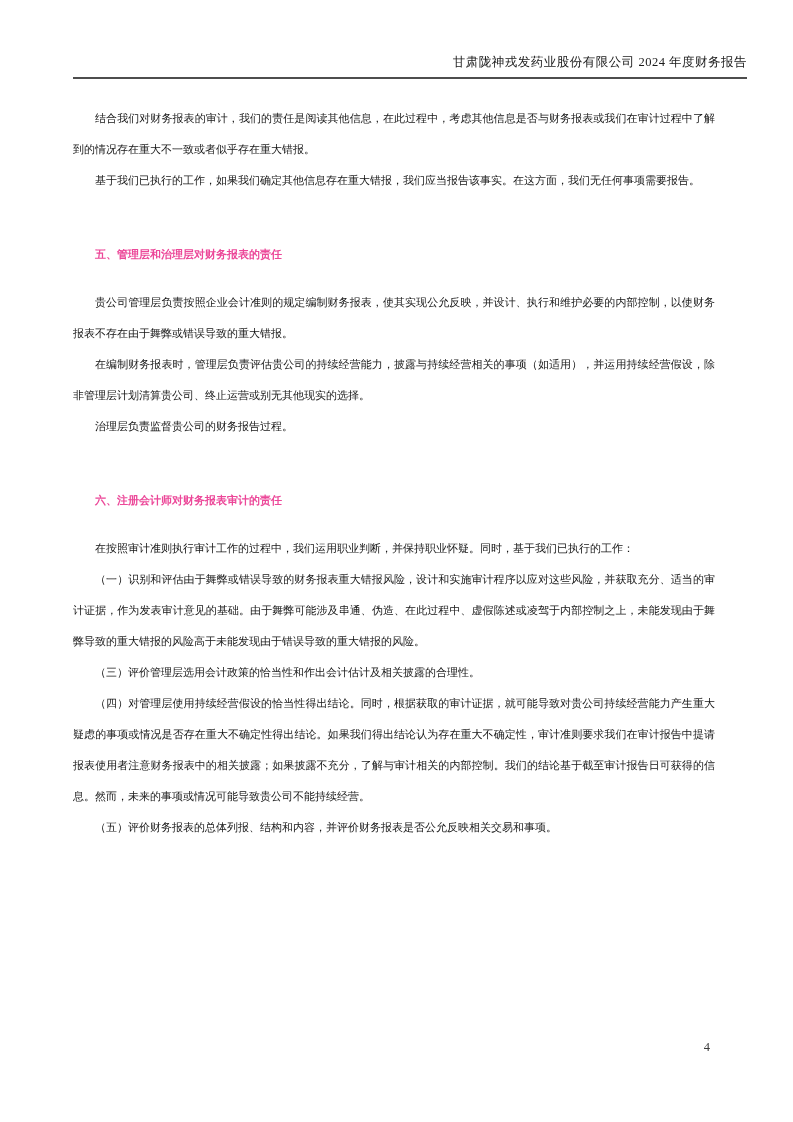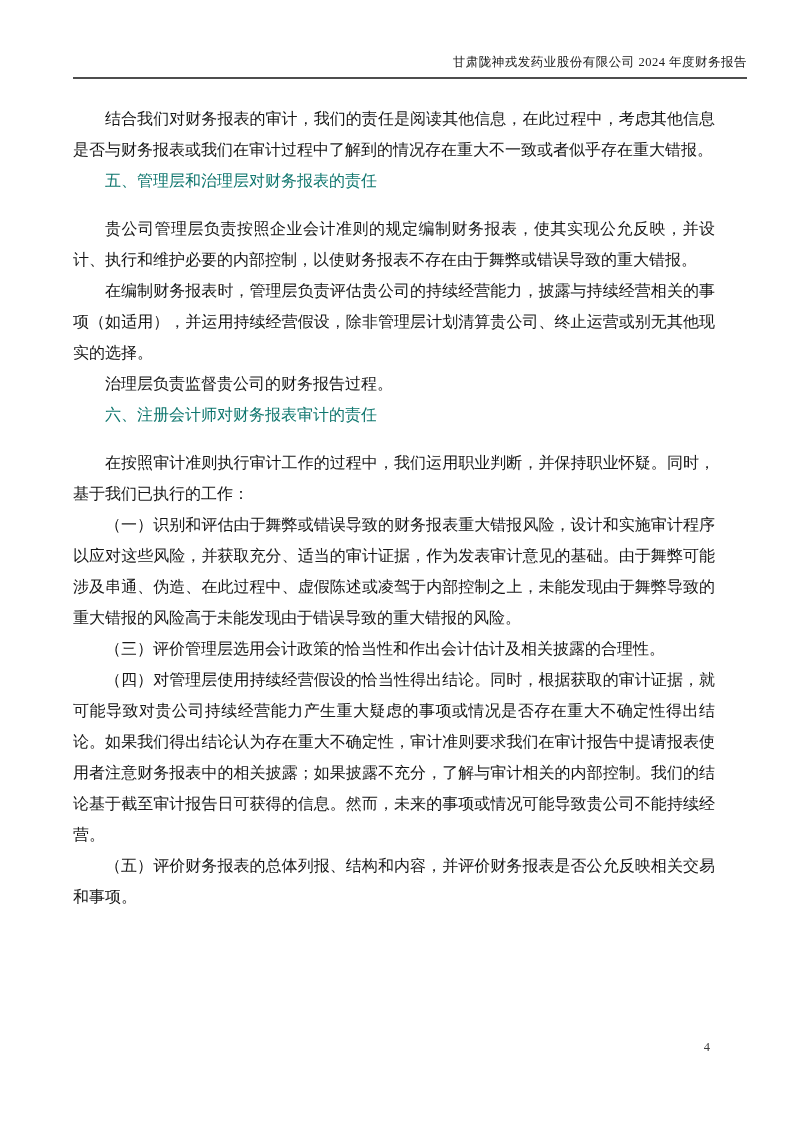--- a/index.html
+++ b/index.html
@@ -30,33 +30,34 @@
     color: #1a1a1a;
     padding-bottom: 6px;
     border-bottom: 2px solid #4d4d4d;
     white-space: nowrap;
   }
   .doc-body {
     position: absolute;
     top: 103px;
     left: 73px;
     width: 642px;
-    font-size: 16px;
+    font-size: 11px;
     text-align: justify;
     color: #161616;
   }
   .para {
     margin: 0;
     line-height: 31px;
     text-indent: 2em;
     word-break: break-all;
   }
   .para.heading {
-    font-weight: normal;
-    color: #0f766e;
+    font-weight: bold;
+    color: #ec4899;
+    margin-top: 43px;
   }
   .para.gap-after {
     margin-bottom: 17px;
   }
   .page-footer {
     position: absolute;
     top: 1040px;
     right: 75px;
     font-size: 12.5px;
     color: #3a3a3a;
@@ -65,20 +66,21 @@
 </head>
 <body>
 
 <div class="page">
   <header class="page-header">
     <span>甘肃陇神戎发药业股份有限公司 2024 年度财务报告</span>
   </header>
 
   <main class="doc-body" id="doc-body">
       <p class="para">结合我们对财务报表的审计，我们的责任是阅读其他信息，在此过程中，考虑其他信息是否与财务报表或我们在审计过程中了解到的情况存在重大不一致或者似乎存在重大错报。</p>
+      <p class="para">基于我们已执行的工作，如果我们确定其他信息存在重大错报，我们应当报告该事实。在这方面，我们无任何事项需要报告。</p>
       <p class="para heading gap-after">五、管理层和治理层对财务报表的责任</p>
       <p class="para">贵公司管理层负责按照企业会计准则的规定编制财务报表，使其实现公允反映，并设计、执行和维护必要的内部控制，以使财务报表不存在由于舞弊或错误导致的重大错报。</p>
       <p class="para">在编制财务报表时，管理层负责评估贵公司的持续经营能力，披露与持续经营相关的事项（如适用），并运用持续经营假设，除非管理层计划清算贵公司、终止运营或别无其他现实的选择。</p>
       <p class="para">治理层负责监督贵公司的财务报告过程。</p>
       <p class="para heading gap-after">六、注册会计师对财务报表审计的责任</p>
       <p class="para">在按照审计准则执行审计工作的过程中，我们运用职业判断，并保持职业怀疑。同时，基于我们已执行的工作：</p>
       <p class="para">（一）识别和评估由于舞弊或错误导致的财务报表重大错报风险，设计和实施审计程序以应对这些风险，并获取充分、适当的审计证据，作为发表审计意见的基础。由于舞弊可能涉及串通、伪造、在此过程中、虚假陈述或凌驾于内部控制之上，未能发现由于舞弊导致的重大错报的风险高于未能发现由于错误导致的重大错报的风险。</p>
       <p class="para">（三）评价管理层选用会计政策的恰当性和作出会计估计及相关披露的合理性。</p>
       <p class="para">（四）对管理层使用持续经营假设的恰当性得出结论。同时，根据获取的审计证据，就可能导致对贵公司持续经营能力产生重大疑虑的事项或情况是否存在重大不确定性得出结论。如果我们得出结论认为存在重大不确定性，审计准则要求我们在审计报告中提请报表使用者注意财务报表中的相关披露；如果披露不充分，了解与审计相关的内部控制。我们的结论基于截至审计报告日可获得的信息。然而，未来的事项或情况可能导致贵公司不能持续经营。</p>
       <p class="para">（五）评价财务报表的总体列报、结构和内容，并评价财务报表是否公允反映相关交易和事项。</p>

